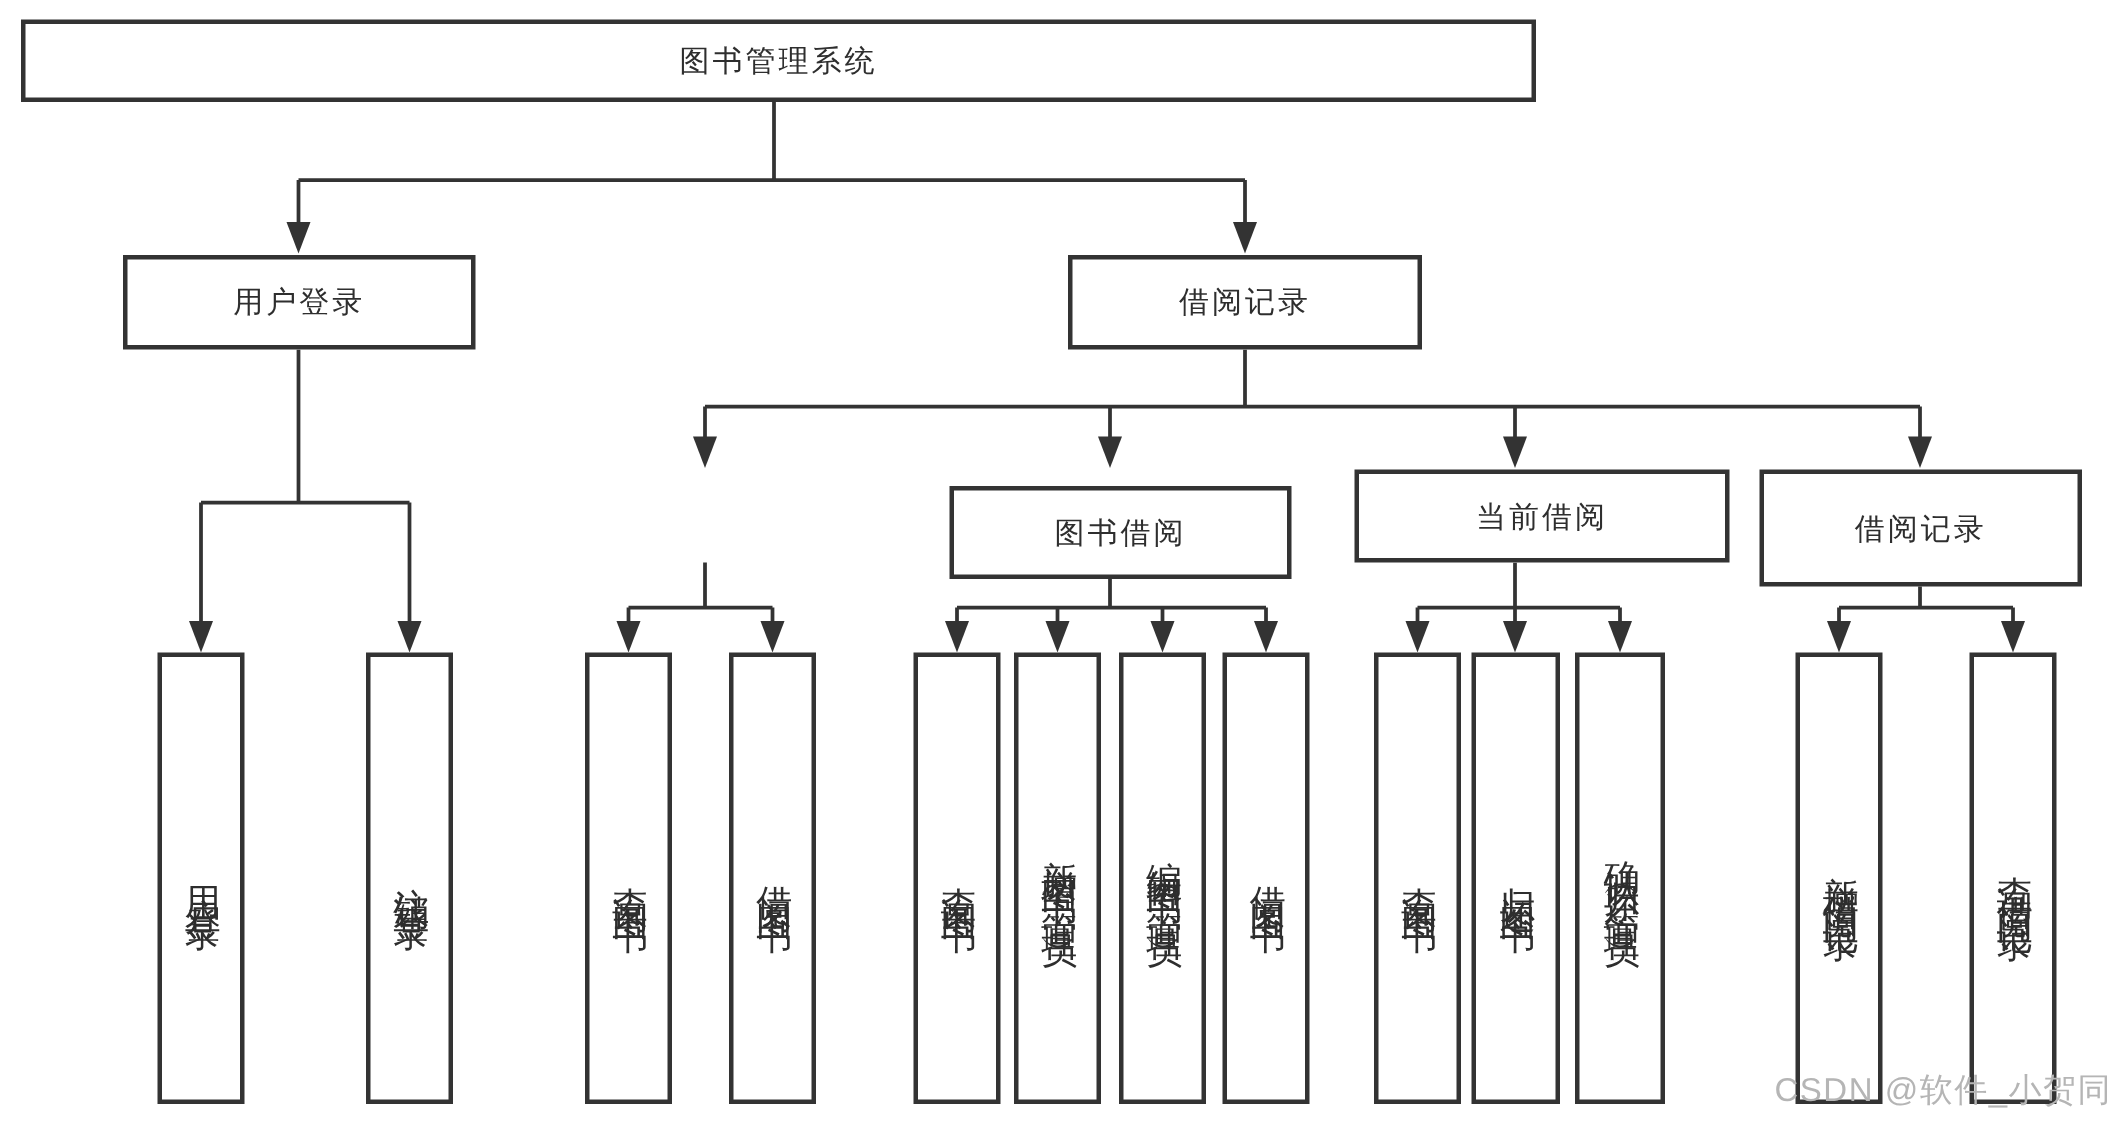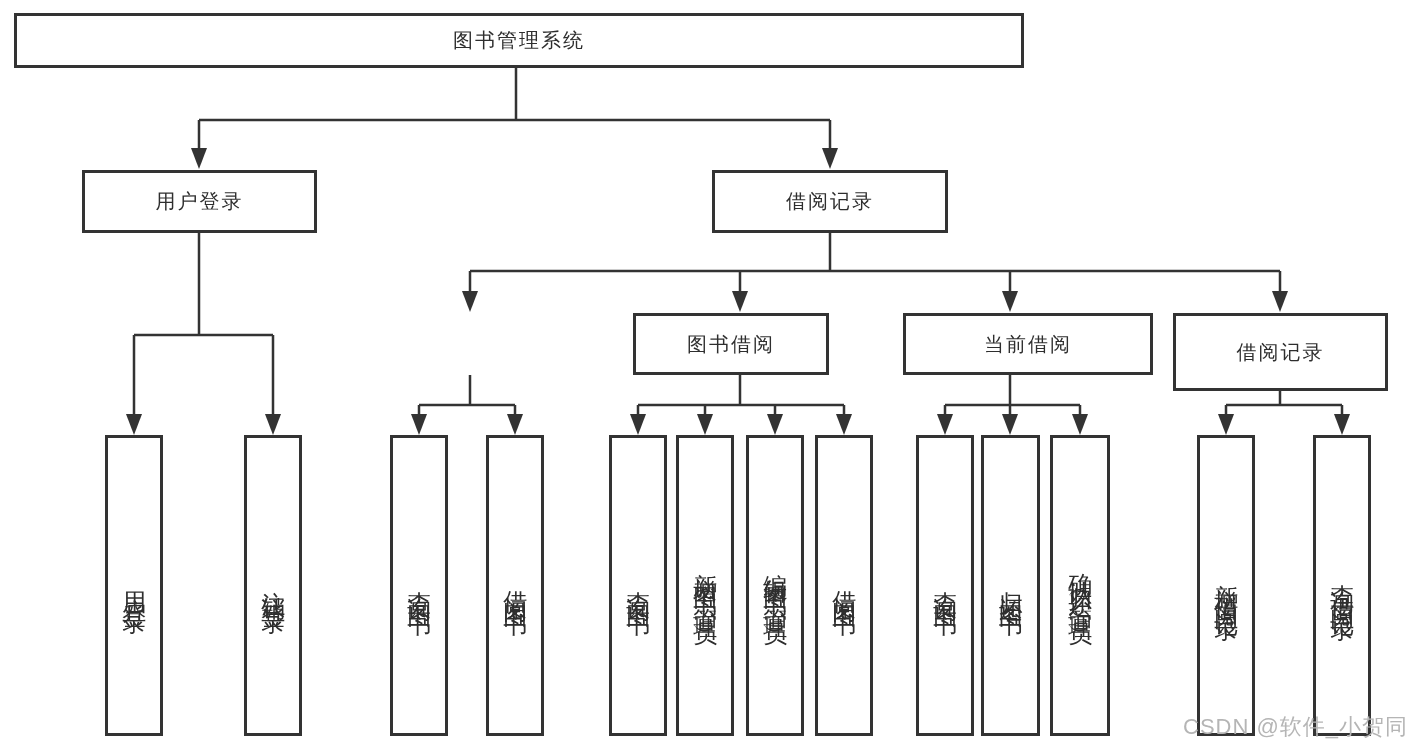--- a/index.html
+++ b/index.html
@@ -67,21 +67,21 @@
     <span>图书管理系统</span>
   </div>
 
   <div class="box h" style="left:82px;top:170px;width:235px;height:63px;">
     <span>用户登录</span>
   </div>
   <div class="box h" style="left:712px;top:170px;width:236px;height:63px;">
     <span>借阅记录</span>
   </div>
 
-  <div class="box h" style="left:633px;top:313px;width:196px;height:62px;">
+  <div class="box h" style="left:633px;top:324px;width:228px;height:62px;">
     <span>图书借阅</span>
   </div>
   <div class="box h" style="left:903px;top:313px;width:250px;height:62px;">
     <span>当前借阅</span>
   </div>
   <div class="box h" style="left:1173px;top:313px;width:215px;height:78px;">
     <span>借阅记录</span>
   </div>
 
   <div class="box v" style="left:105px;top:435px;width:58px;height:301px;">

